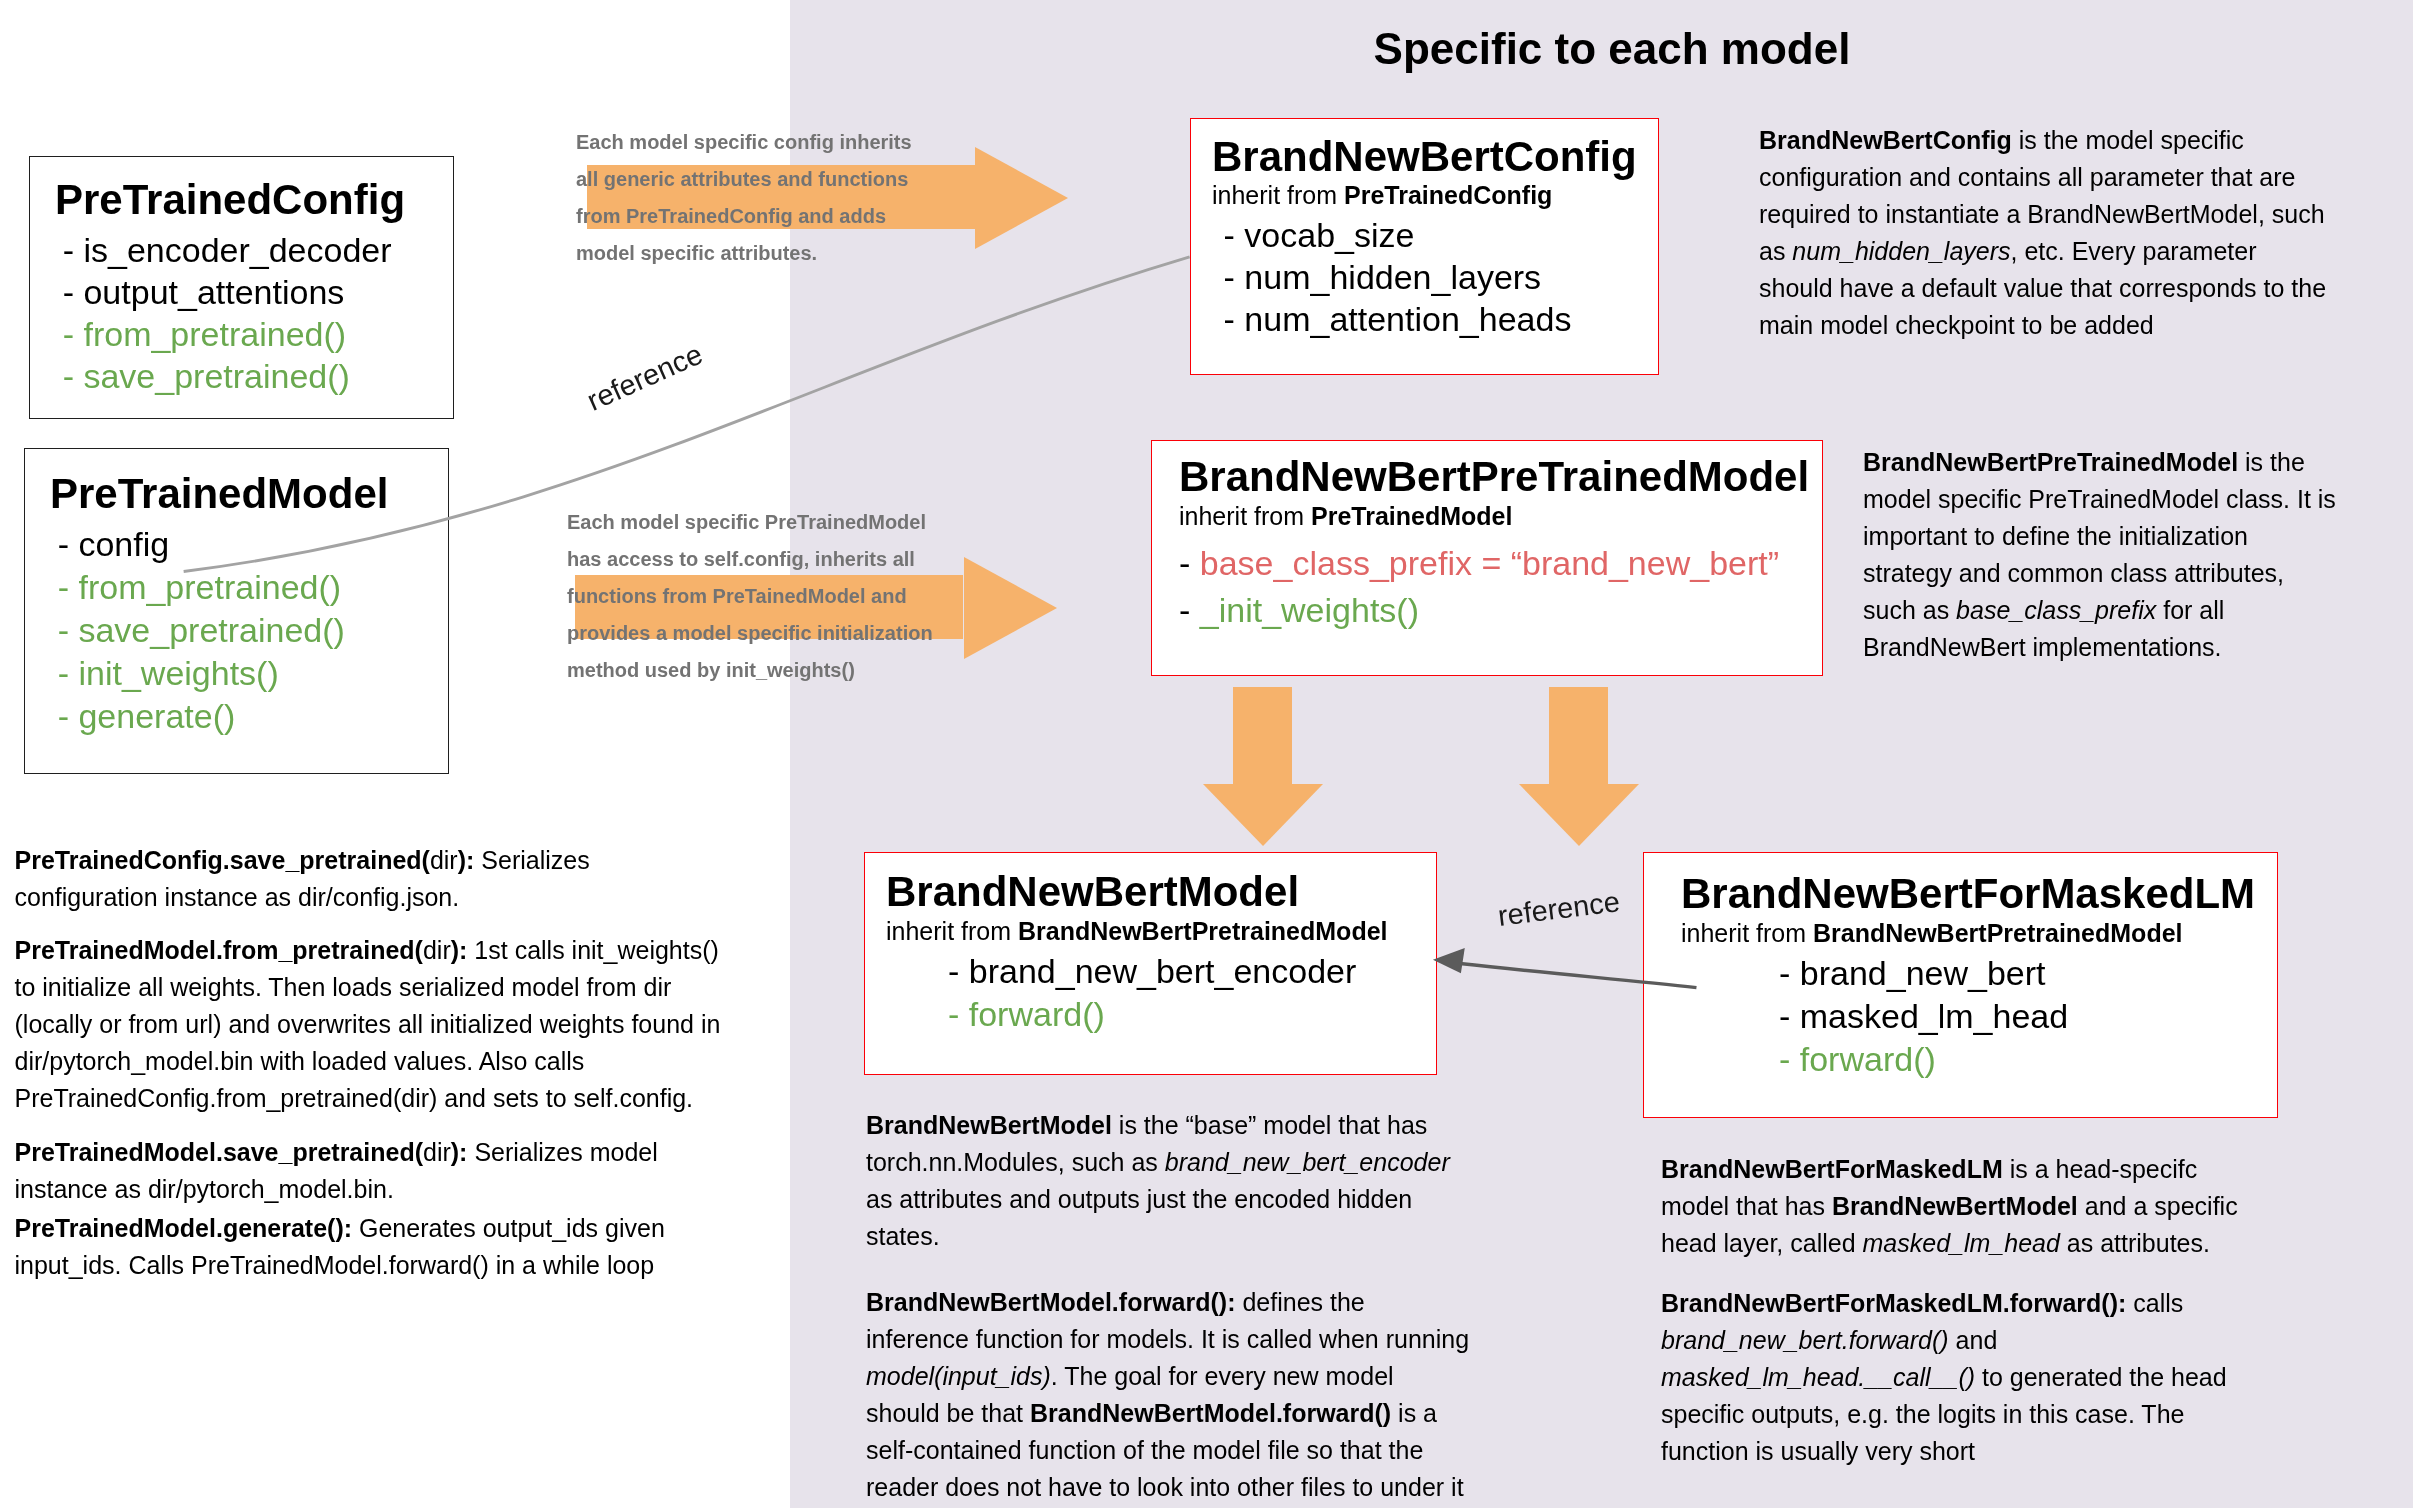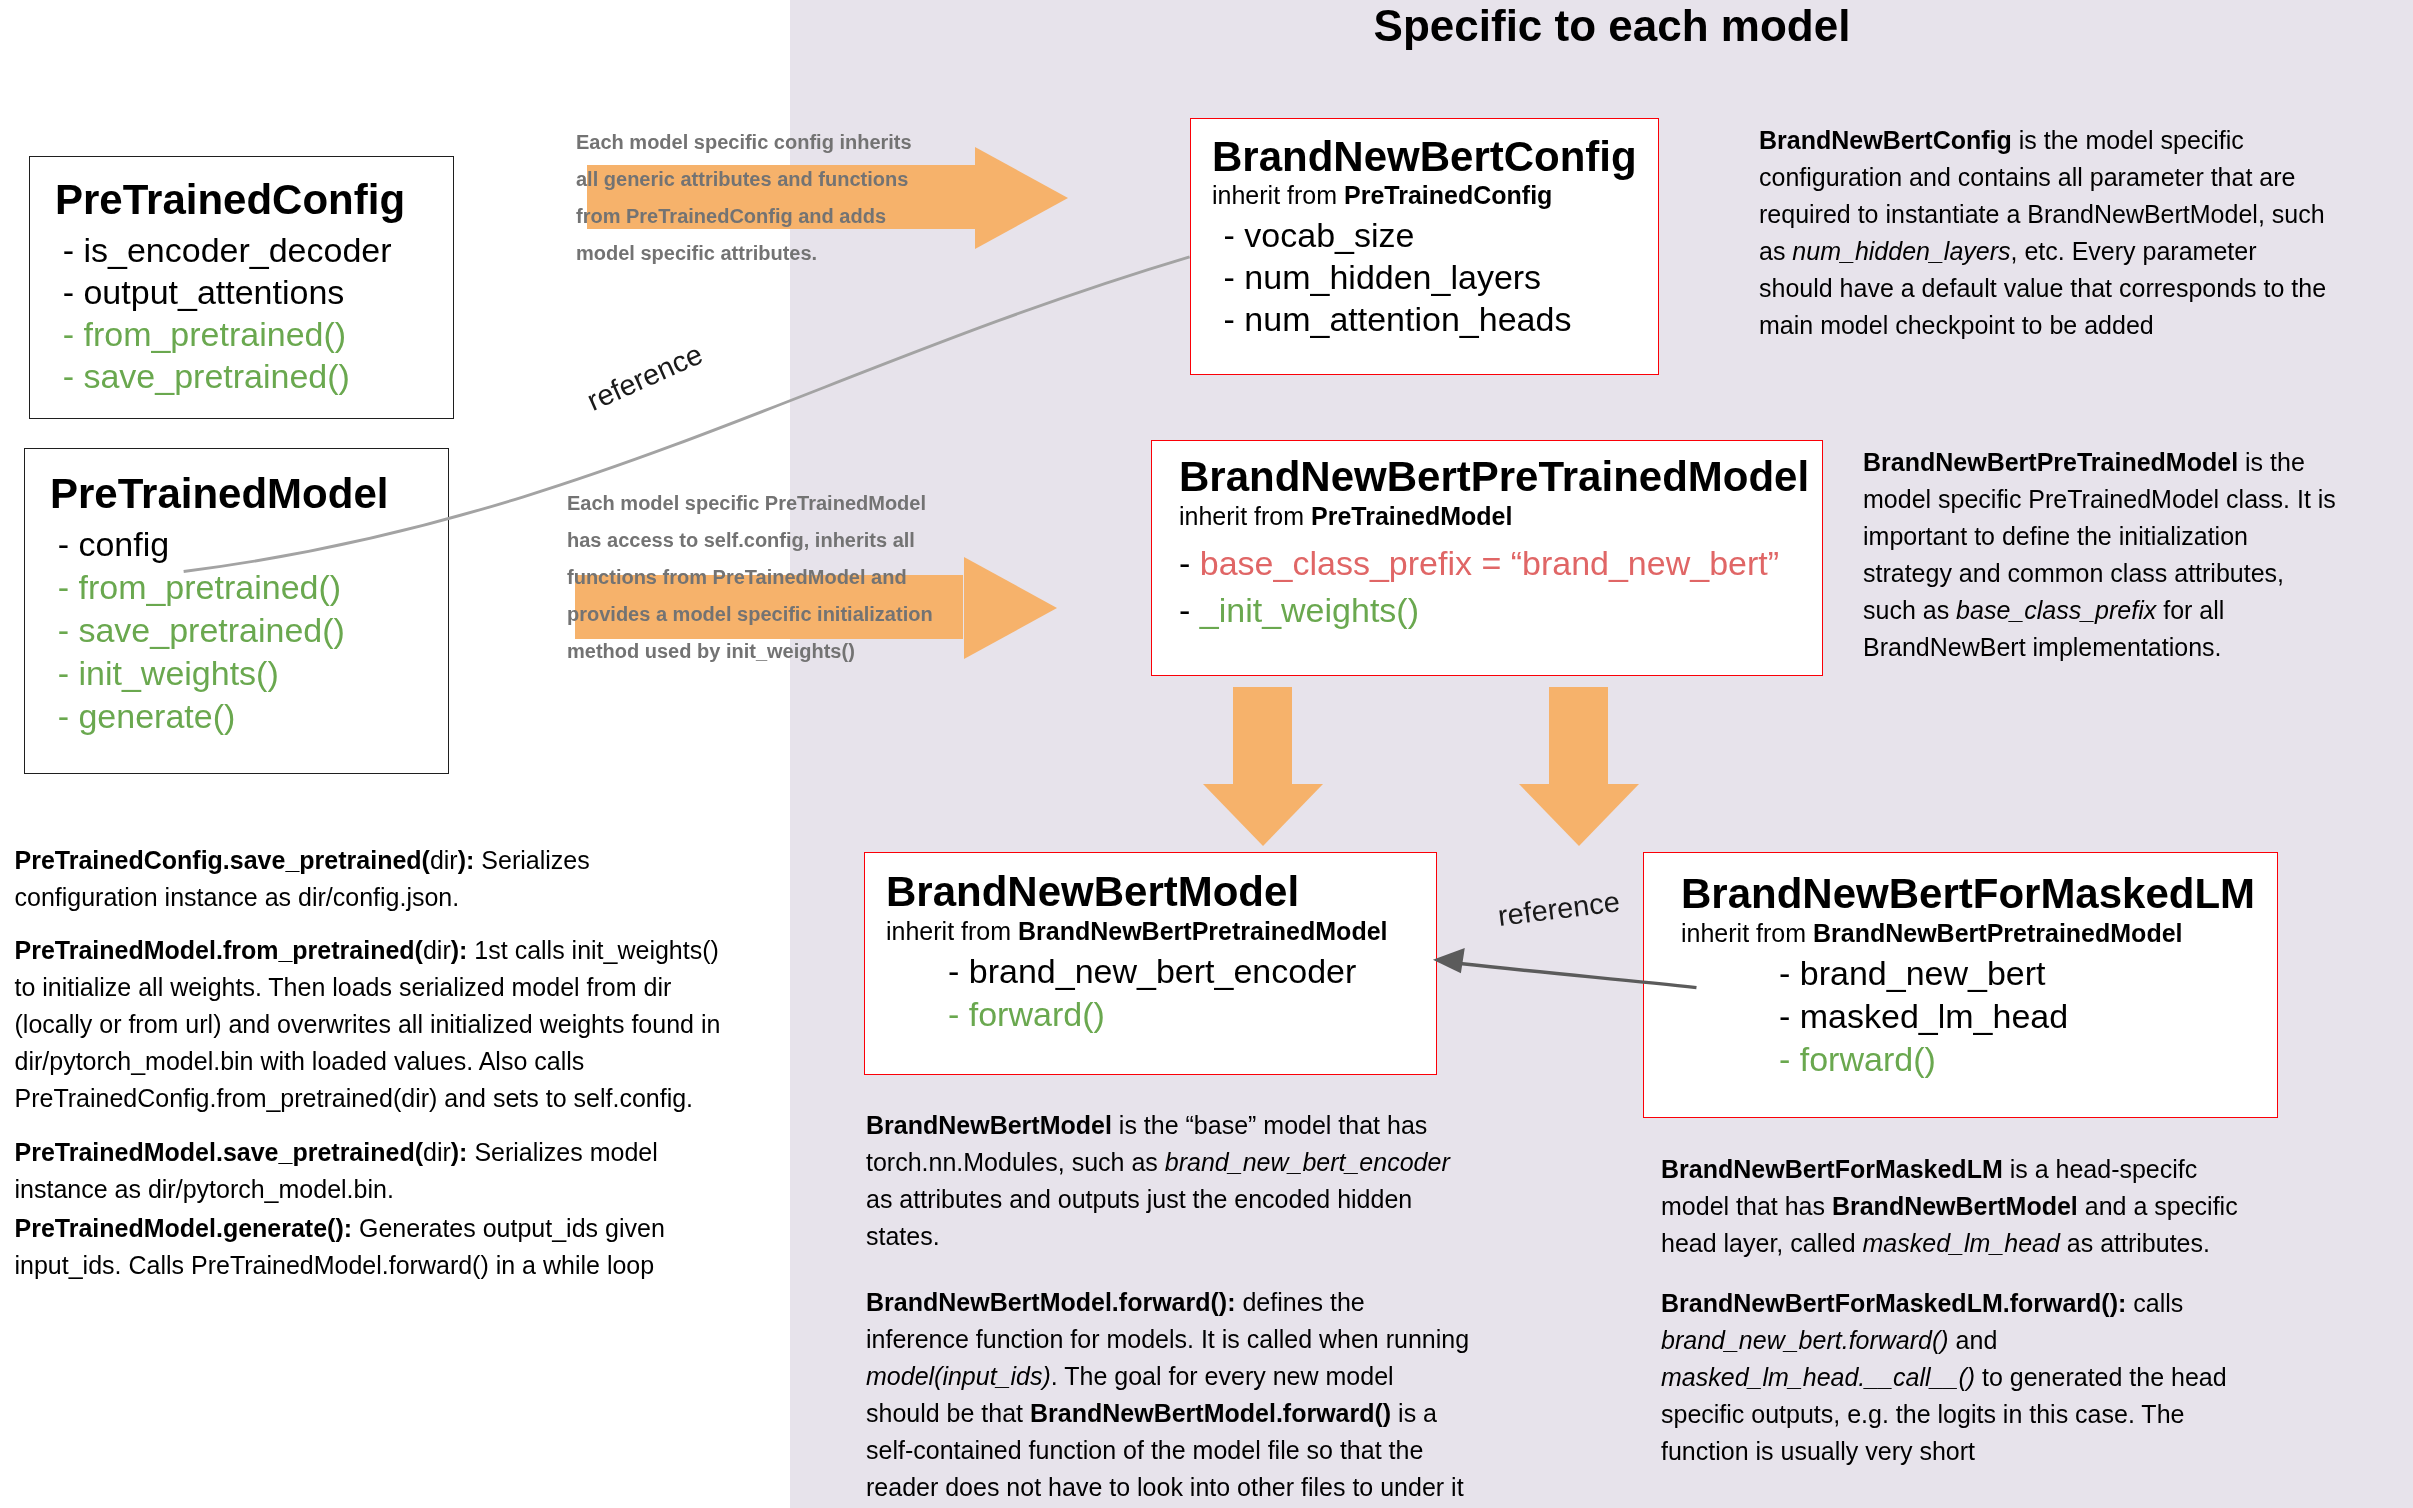--- a/index.html
+++ b/index.html
@@ -28,21 +28,21 @@
   .st-g{color:#6aa84f;}
   .st-red{color:#e06666;}
 </style>
 </head>
 <body>
 
 <div class="stage">
 
   <div class="panel-right"></div>
 
-  <div class="title" style="left:1226px;top:1px;width:772px;">Specific to each model</div>
+  <div class="title" style="left:1226px;top:24px;width:772px;">Specific to each model</div>
 
   <div class="arrow-body" style="left:587px;top:165px;width:388px;height:64px;"></div>
   <div class="arrow-head-r" style="left:975px;top:147px;"></div>
 
   <div class="arrow-body" style="left:575px;top:575px;width:388px;height:64px;"></div>
   <div class="arrow-head-r" style="left:964px;top:557px;"></div>
 
   <div class="arrow-body" style="left:1233px;top:687px;width:59px;height:97px;"></div>
   <div class="arrow-head-d" style="left:1203px;top:784px;"></div>
 
@@ -102,21 +102,21 @@
     <div class="btitle">BrandNewBertForMaskedLM</div>
     <div class="binherit"><span>inherit from </span><span class="st-b">BrandNewBertPretrainedModel</span></div>
     <div class="bitems" style="margin-top:3.9px;padding-left:98px;line-height:43px;">
       <div class="bitem"><span>- brand_new_bert</span></div>
       <div class="bitem"><span>- masked_lm_head</span></div>
       <div class="bitem"><span class="st-g">- forward()</span></div>
     </div>
   </div>
 
   <div class="ann" style="left:576px;top:124px;"><span>Each model specific config inherits</span><br><span>all generic attributes and functions</span><br><span>from PreTrainedConfig and adds</span><br><span>model specific attributes.</span></div>
-  <div class="ann" style="left:567px;top:485px;"><span>Each model specific PreTrainedModel</span><br><span>has access to self.config, inherits all</span><br><span>functions from PreTainedModel and</span><br><span>provides a model specific initialization</span><br><span>method used by init_weights()</span></div>
+  <div class="ann" style="left:567px;top:504px;"><span>Each model specific PreTrainedModel</span><br><span>has access to self.config, inherits all</span><br><span>functions from PreTainedModel and</span><br><span>provides a model specific initialization</span><br><span>method used by init_weights()</span></div>
 
   <svg class="overlay" width="2414" height="1508" viewBox="0 0 2500 1562">
     <path d="M 190 592 C 600 540, 850 380, 1232 266" fill="none" stroke="#a3a3a3" stroke-width="3"></path>
     <path d="M 1757 1023 C 1686 1015, 1612 1009, 1512 998" fill="none" stroke="#5b5b5b" stroke-width="3.5"></path>
     <polygon points="1484,994 1517,982 1513,1008" fill="#5b5b5b"></polygon>
   </svg>
 
   <div class="refl" style="left:589px;top:386px;transform:rotate(-24deg);">reference</div>
   <div class="refl" style="left:1498px;top:900px;transform:rotate(-7deg);">reference</div>
 

